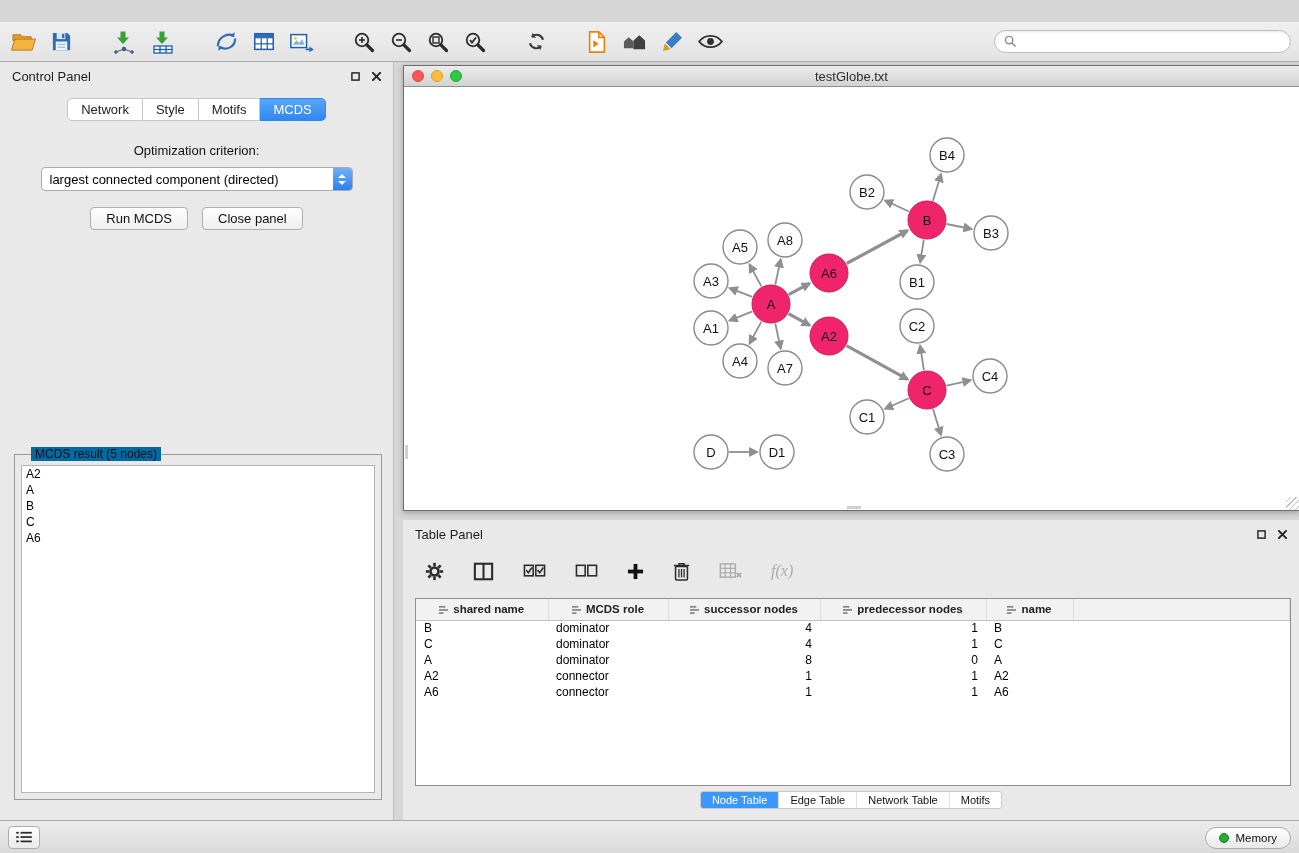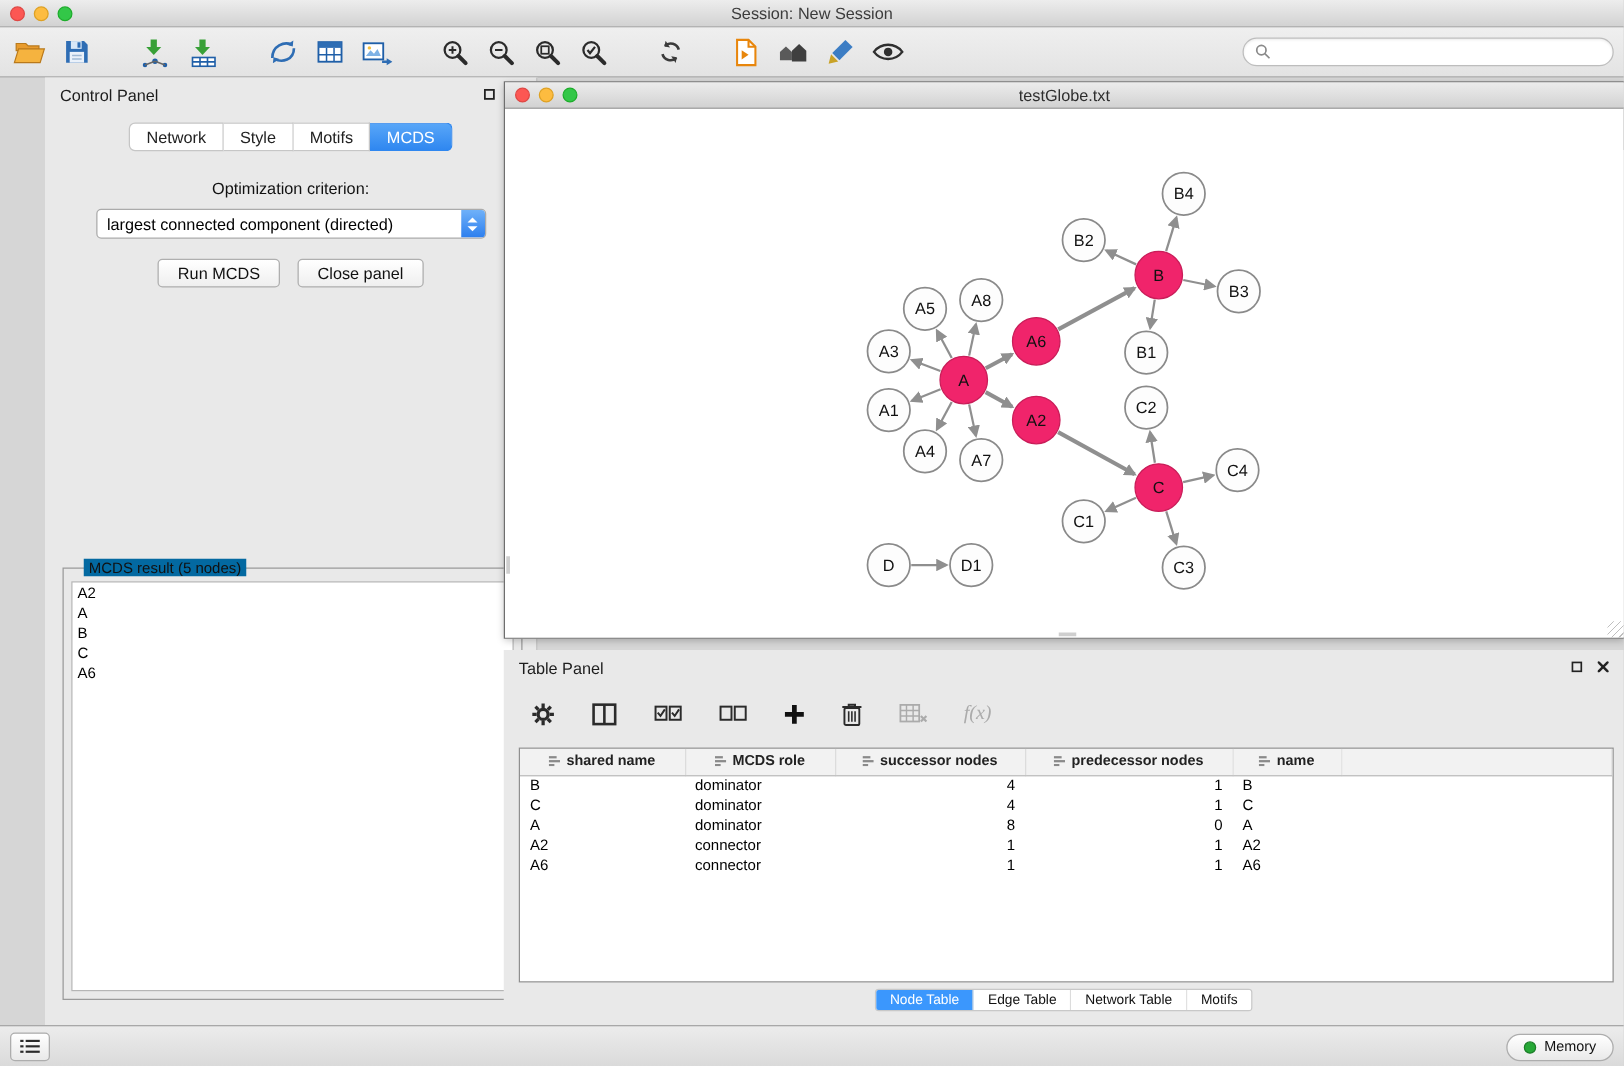--- a/index.html
+++ b/index.html
@@ -27,21 +27,21 @@
     align-items:center; justify-content:center; cursor:default; }
   .gap { width:16px; flex:0 0 auto; }
   .search { margin-left:auto; width:297px; height:23px; border:1px solid #BDBDBD;
     border-radius:12px; background:#fff; display:flex; align-items:center;
     padding:0 9px; gap:5px; box-shadow:inset 0 1px 2px rgba(0,0,0,.08); }
   .search input { border:none; outline:none; flex:1; font-size:12px;
     font-family:"Liberation Sans", sans-serif; background:transparent; }
 
   
   .control-panel { position:absolute; left:0; top:62px; width:394px; height:758px;
-    background:#E9E9E9; border-right:1px solid #BDBDBD;margin-left:36px; }
+    background:#E9E9E9; border-right:1px solid #BDBDBD; }
   .panel-header { display:flex; align-items:center; height:28px; padding:0 12px; }
   .panel-title { font-size:13px; color:#1d1d1d; }
   .panel-controls { margin-left:auto; display:flex; gap:12px; align-items:center; }
   .seg-tabs { display:flex; justify-content:center; margin-top:8px; }
   .seg-tab { background:#fff; border:1px solid #C6C6C6; border-left:none;
     padding:3px 13px; font-size:13px; color:#222; }
   .seg-tab:first-child { border-left:1px solid #C6C6C6; border-radius:5px 0 0 5px; }
   .seg-tab:last-child { border-radius:0 5px 5px 0; }
   .seg-tab.active { background:linear-gradient(#58A6F8,#2F87F0);
     border-color:#2F87F0; color:#fff; }
@@ -124,28 +124,20 @@
     border-radius:11px; background:linear-gradient(#FFF,#E9E9E9);
     font-size:11.5px; color:#111; }
   .memory-dot { width:10px; height:10px; border-radius:50%; background:#27A837;
     border:1px solid #1C7F29; }
 </style>
 </head>
 <body>
 
 <div class="app">
 
-  <div class="titlebar">
-    <div class="lights">
-      <span class="light red"></span>
-      <span class="light yellow"></span>
-      <span class="light green"></span>
-    </div>
-    <div class="tb-title">Session: New Session</div>
-  </div>
 
   <div class="toolbar">
     <button class="tbtn">
       <svg viewBox="0 0 28 24" width="27" height="23">
           <path d="M3 5 h8 l2 2 h9 v4 H3z" fill="#E89B2D" stroke="#B9791B" stroke-width="1"></path>
           <path d="M1.5 21 L5 9.5 h21.5 L23 21z" fill="#F5B33F" stroke="#B9791B" stroke-width="1"></path>
         </svg>
     </button>
     <button class="tbtn">
       <svg viewBox="0 0 24 24" width="23" height="23">

